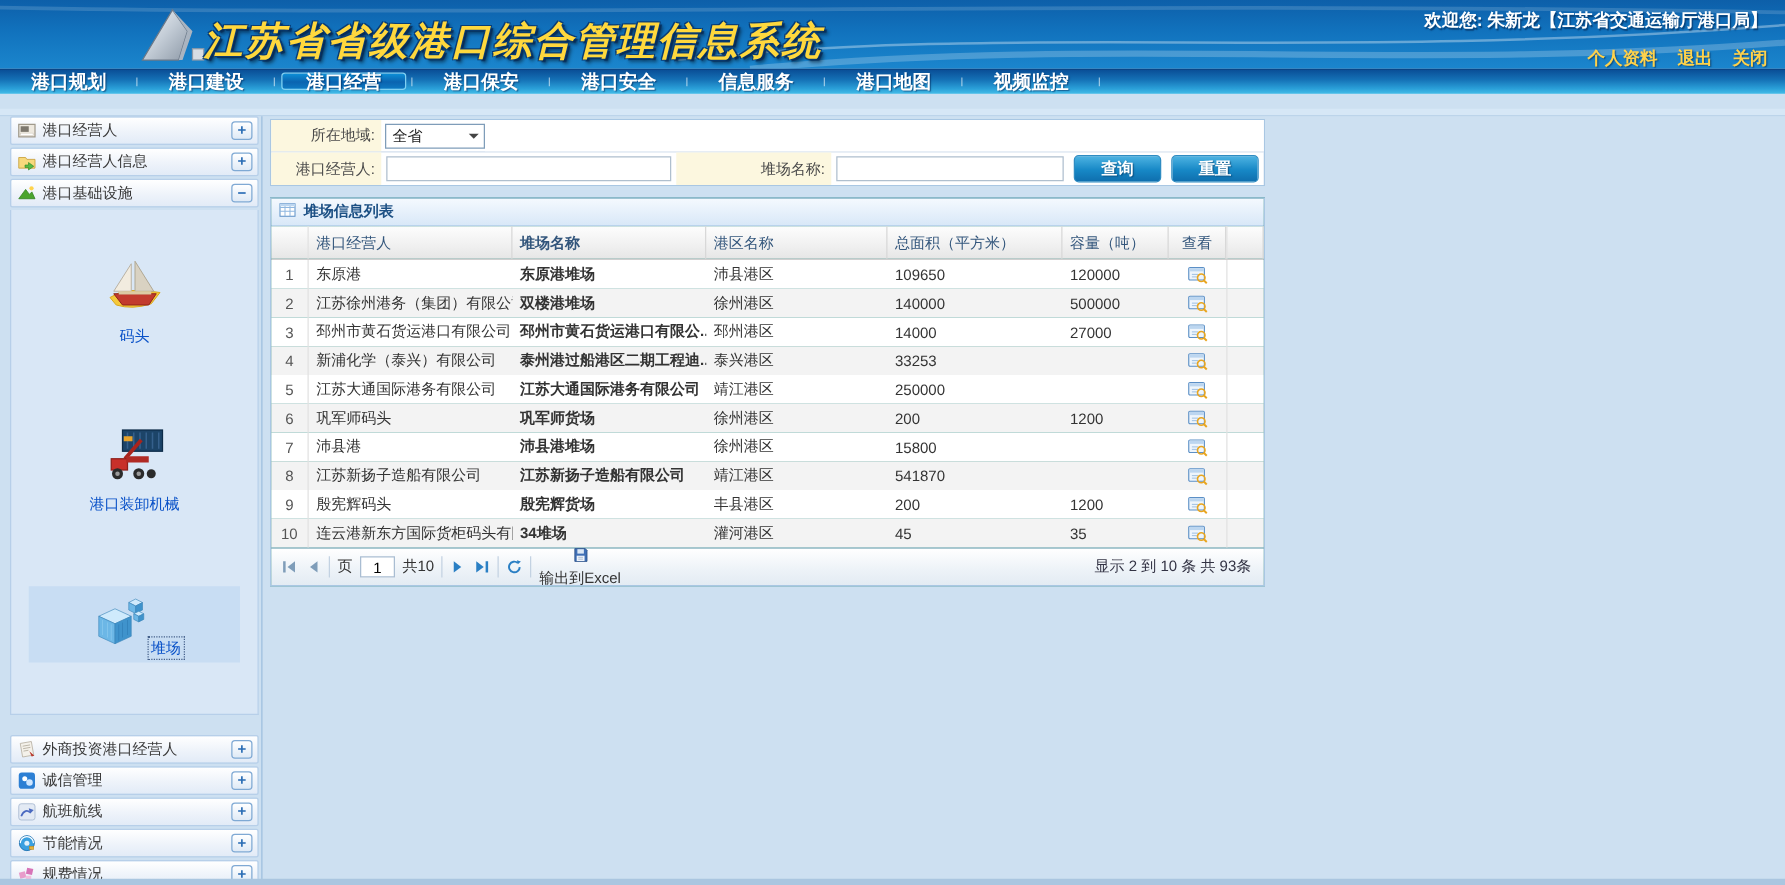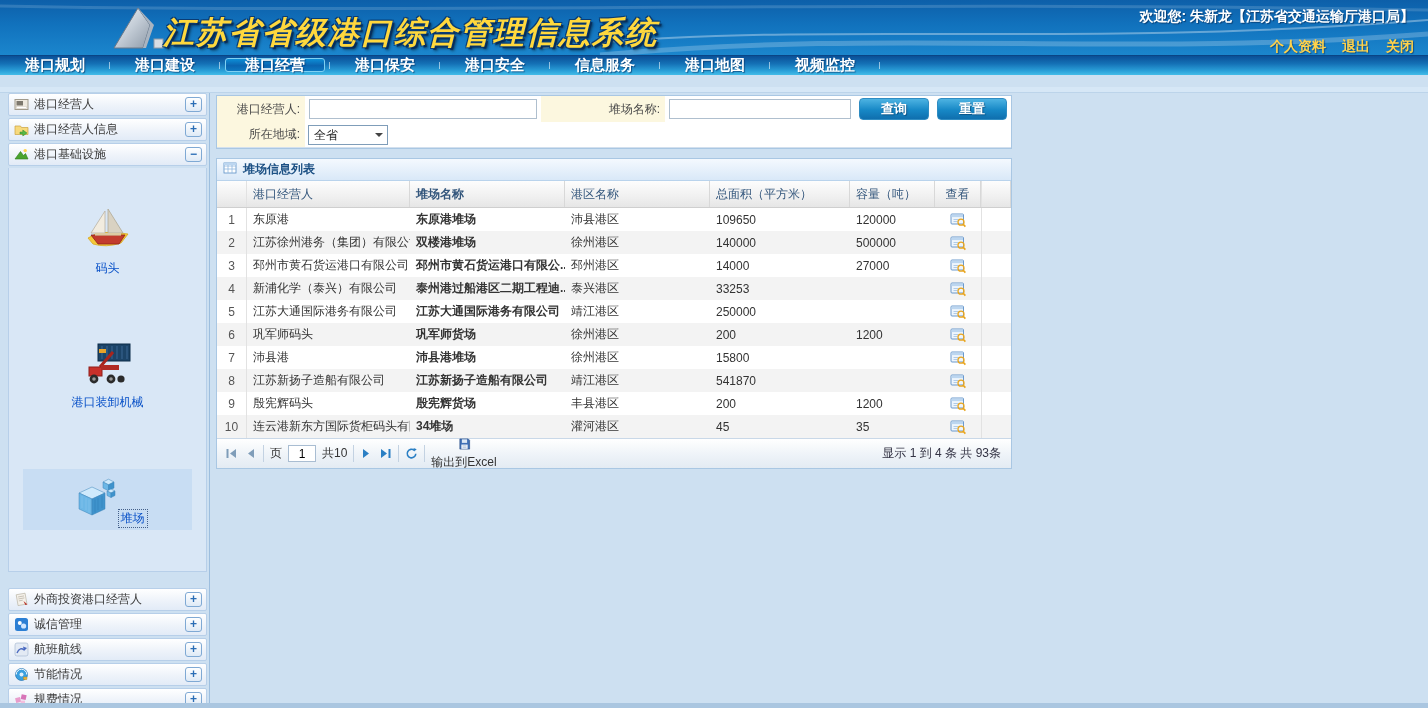--- a/index.html
+++ b/index.html
@@ -302,35 +302,35 @@
         </span>
         <span class="acc-label">规费情况</span>
         <span class="acc-toggle">+</span>
       </div>
     </div>
   <div class="sidebar-divider"></div>
 
   <div class="main">
 
     <div class="search-panel">
+      <div class="search-row first">
+        <div class="lbl w1">所在地域:</div>
+        <div class="select-box">
+          <span>全省</span>
+          <span class="arrow"></span>
+        </div>
+        <div class="flex-fill"></div>
+      </div>
       <div class="search-row">
         <div class="lbl w1">港口经营人:</div>
         <input class="txt op" type="text" value="" style="">
         <div class="lbl w2">堆场名称:</div>
         <input class="txt yd" type="text" value="" style="">
         <button class="btn">查询</button>
         <button class="btn">重置</button>
-      </div>
-      <div class="search-row first">
-        <div class="lbl w1">所在地域:</div>
-        <div class="select-box">
-          <span>全省</span>
-          <span class="arrow"></span>
-        </div>
-        <div class="flex-fill"></div>
       </div>
     </div>
 
     <div class="grid-panel">
       <div class="grid-title">
         <span class="icon"><svg viewBox="0 0 14 14">
               <rect x="1" y="2" width="12" height="10" fill="#fff" stroke="#5b8fc6" stroke-width=".8"></rect>
               <path d="M1 5 h12 M1 8 h12 M5 2 v10 M9 2 v10" stroke="#8fb7e0" stroke-width=".8"></path>
               <rect x="1" y="2" width="12" height="2" fill="#bcd6f0"></rect>
             </svg></span>
@@ -569,19 +569,19 @@
           <span class="pico">
               <svg viewBox="0 0 14 14">
                 <path d="M2 1.5 h9 l1.5 1.5 v9.5 h-10.5z" fill="#3f6fb5" stroke="#2b4f86" stroke-width=".7"></path>
                 <rect x="4.2" y="2" width="5.6" height="3.8" fill="#dce8f5"></rect>
                 <rect x="3.6" y="7.6" width="6.8" height="4.6" fill="#eef3fa"></rect>
                 <path d="M5 9 h4 M5 10.6 h4" stroke="#9fb3cc" stroke-width=".7"></path>
               </svg>
             </span>
           <span>输出到Excel</span>
         </span>
-        <span class="pager-summary">显示 1 到 4 条 共 93条</span>
+        <span class="pager-summary">显示 2 到 10 条 共 93条</span>
       </div>
     </div>
   </div>
 
   <div class="footer-strip"></div>
 </div>
 
 </body></html>

